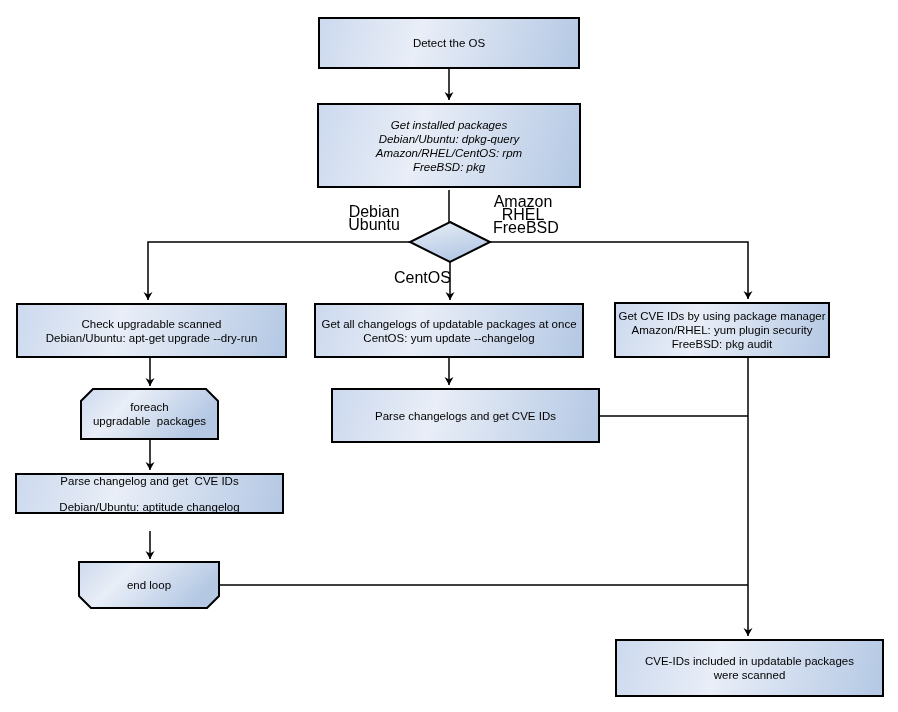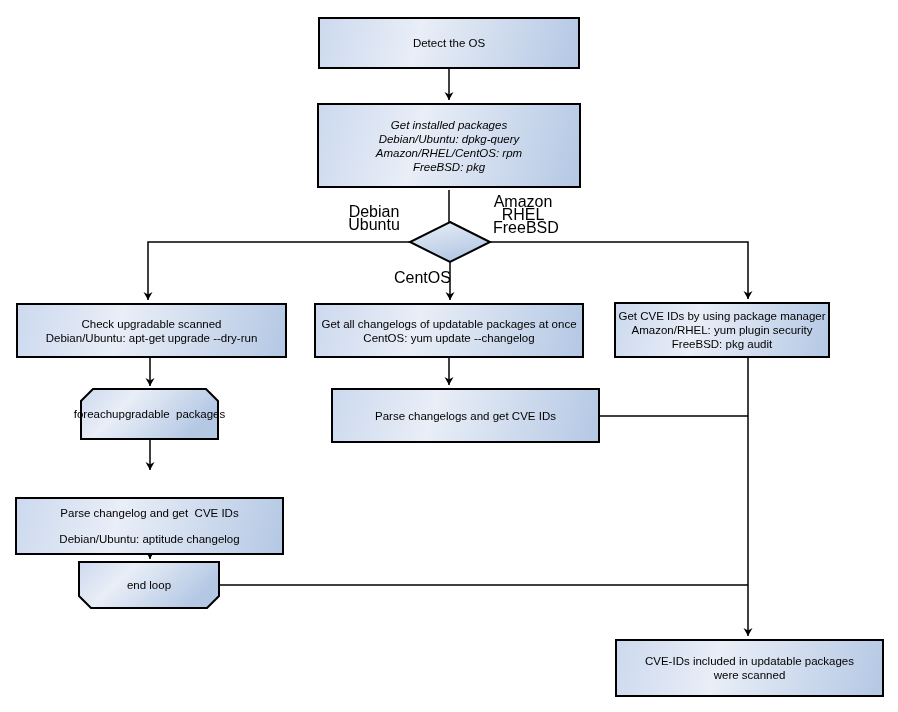--- a/index.html
+++ b/index.html
@@ -36,21 +36,21 @@
     color: #000000;
   }
   .node span {
     white-space: pre;
     display: block;
   }
   .shape-label {
     position: absolute;
     box-sizing: border-box;
     display: flex;
-    flex-direction: row;
+    flex-direction: column;
     justify-content: center;
     align-items: center;
     text-align: center;
     font-size: 11.5px;
     line-height: 14px;
     color: #000000;
     background: transparent;
   }
   .shape-label span { white-space: pre; display: block; }
   .edge-label {
@@ -112,21 +112,21 @@
     <span>Debian/Ubuntu: dpkg-query</span>
     <span>Amazon/RHEL/CentOS: rpm</span>
     <span>FreeBSD: pkg</span>
   </div>
 
   <div class="node" style="left:16px; top:303px; width:271px; height:55px;">
     <span>Check upgradable scanned</span>
     <span>Debian/Ubuntu: apt-get upgrade --dry-run</span>
   </div>
 
-  <div class="node" style="left:15px; top:497px; width:269px; height:58px;gap:12px;">
+  <div class="node" style="left:15px; top:473px; width:269px; height:41px;gap:12px;">
     <span>Parse changelog and get  CVE IDs</span>
     <span>Debian/Ubuntu: aptitude changelog</span>
   </div>
 
   <div class="node" style="left:314px; top:303px; width:270px; height:55px;">
     <span>Get all changelogs of updatable packages at once</span>
     <span>CentOS: yum update --changelog</span>
   </div>
 
   <div class="node" style="left:331px; top:388px; width:269px; height:55px;">

